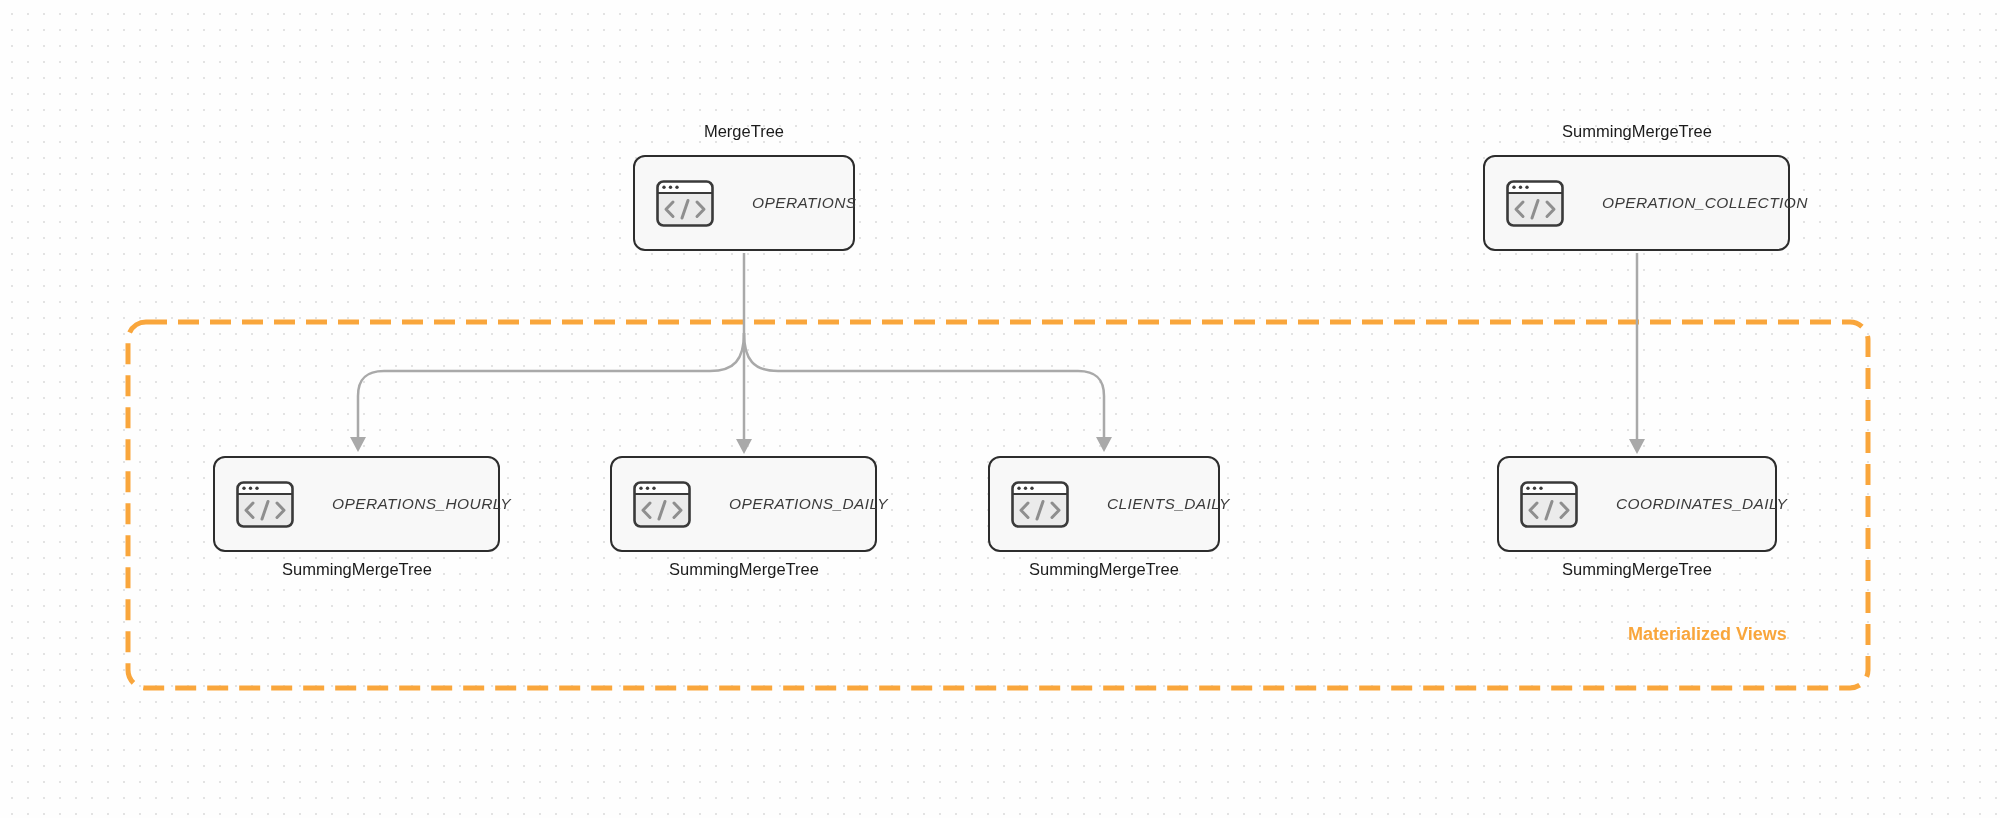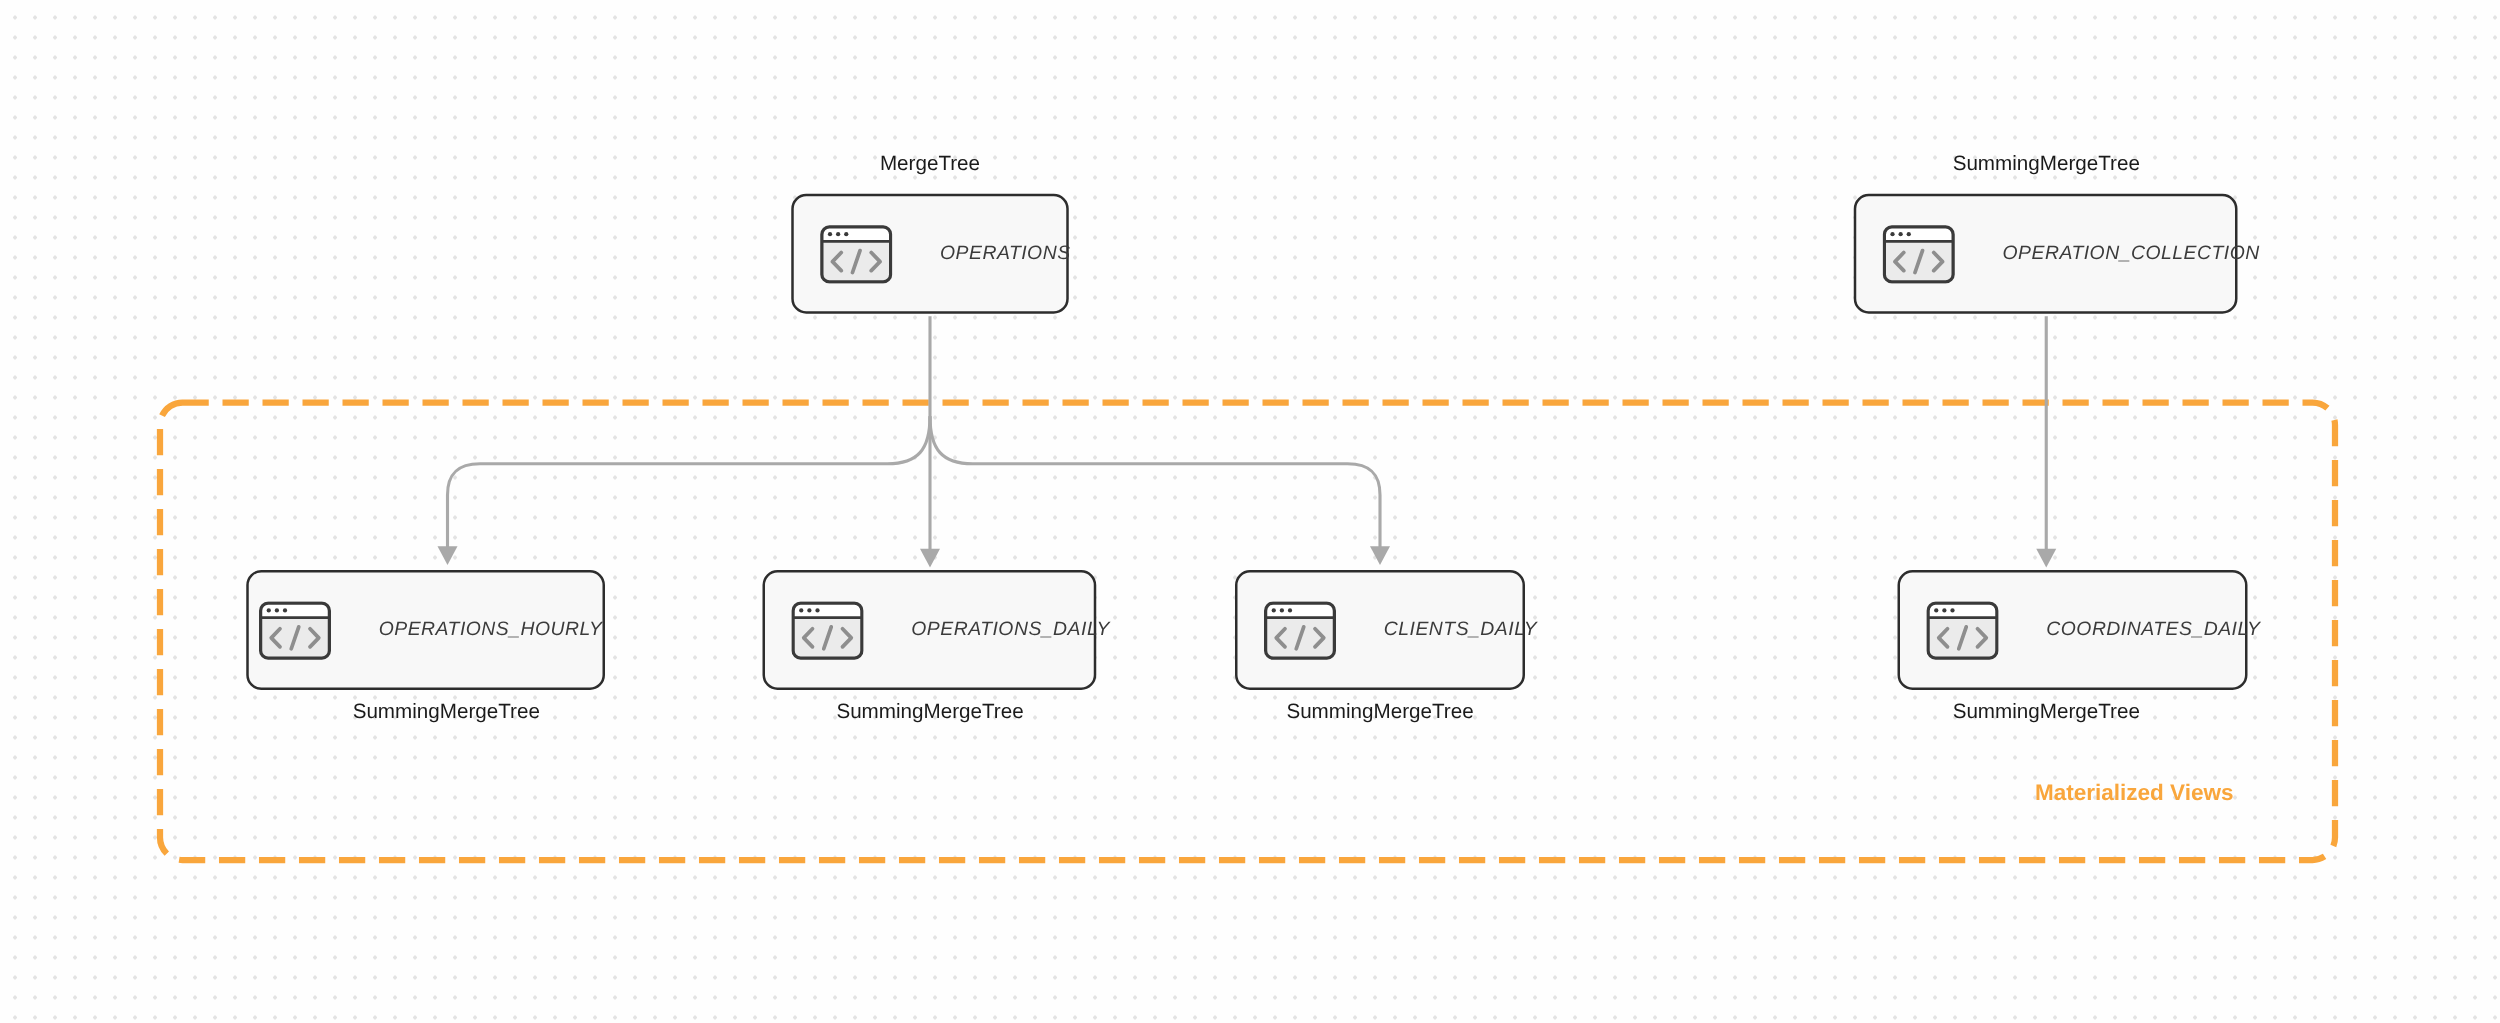--- a/index.html
+++ b/index.html
@@ -61,24 +61,24 @@
     left: 1628px;
     top: 624px;
     font-size: 18px;
     font-weight: 600;
     color: #F9A63C;
     white-space: nowrap;
   }
   
   #node-operations          { left: 633px;  top: 155px; width: 222px; }
   #node-operation-collection{ left: 1483px; top: 155px; width: 307px; text-align: right; }
-  #node-operations-hourly   { left: 197px;  top: 456px; width: 287px; justify-content: flex-end; }
+  #node-operations-hourly   { left: 213px;  top: 456px; width: 287px; }
   #node-operations-daily    { left: 610px;  top: 456px; width: 267px; }
   #node-clients-daily       { left: 988px;  top: 456px; width: 232px; }
-  #node-coordinates-daily   { left: 1497px; top: 456px; width: 280px; margin-left: 21px; }
+  #node-coordinates-daily   { left: 1497px; top: 456px; width: 280px; }
   
   #engine-operations           { left: 744px;  top: 122px; text-align: center; }
   #engine-operation-collection { left: 1637px; top: 122px; }
   #engine-operations-hourly    { left: 357px;  top: 560px; }
   #engine-operations-daily     { left: 744px;  top: 560px; }
   #engine-clients-daily        { left: 1104px; top: 560px; }
   #engine-coordinates-daily    { left: 1637px; top: 560px; }
 </style>
 </head>
 <body>

